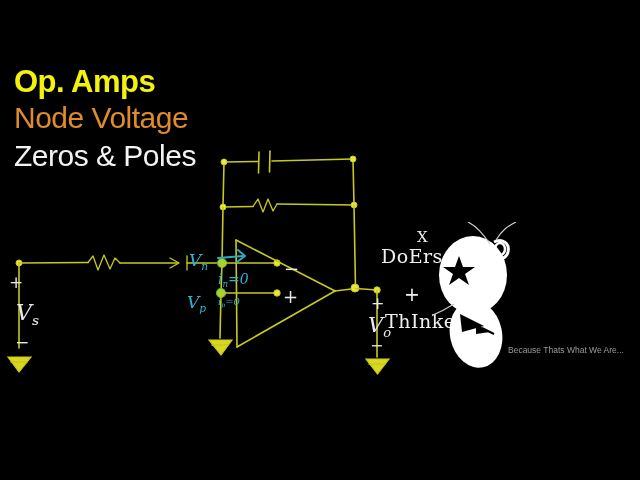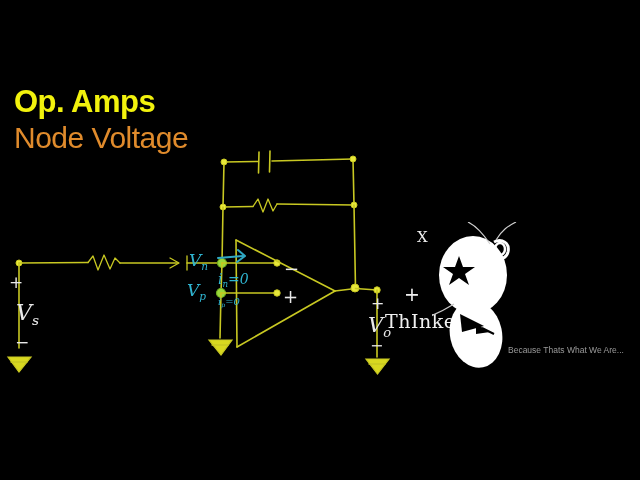--- a/index.html
+++ b/index.html
@@ -13,21 +13,21 @@
     height: 480px;
     background: #000000;
     overflow: hidden;
     font-family: "Liberation Sans", sans-serif;
   }
 
   
   #title-block {
     position: absolute;
     left: 14px;
-    top: 86px;
+    top: 66px;
     line-height: 1.0;
   }
   .title-line {
     display: block;
     white-space: nowrap;
     letter-spacing: -0.5px;
   }
   #title-opamps {
     font-size: 31px;
     font-weight: bold;
@@ -170,20 +170,21 @@
   }
 </style>
 </head>
 <body>
 
 <div id="stage">
 
   <div id="title-block">
     <span class="title-line" id="title-opamps">Op. Amps</span>
     <span class="title-line" id="title-nodevoltage">Node Voltage</span>
+    <span class="title-line" id="title-zerospoles">Zeros &amp; Poles</span>
   </div>
 
   <svg id="circuit-svg" viewBox="0 0 640 480">
 
     <g>
       <path class="wire" d="M 224 162 L 258 161.5"></path>
       <path class="wire" d="M 272 161 L 353 159"></path>
 
       <path class="wire" d="M 259 152 L 258.5 173"></path>
       <path class="wire" d="M 270 151 L 269.5 172"></path>
@@ -271,21 +272,21 @@
   <div class="hand-label lbl-white" style="left:16px; top:300px; font-size:22px;">
     <span>V</span><span class="sub">s</span>
   </div>
 
   <div class="hand-label lbl-white" style="left:15px; top:332px; font-size:17px;">−</div>
 
   <div class="hand-label lbl-cyan" style="left:189px; top:250px; font-size:17px;">
     <span>V</span><span class="sub">n</span>
   </div>
 
-  <div class="hand-label lbl-cyan" style="left:187px; top:280px; font-size:17px;">
+  <div class="hand-label lbl-cyan" style="left:187px; top:292px; font-size:17px;">
     <span>V</span><span class="sub">p</span>
   </div>
 
   <div class="hand-label lbl-cyan" style="left:218px; top:271px; font-size:14px;text-align:center;">
     <span>i</span><span class="sub">n</span><span>=0</span>
   </div>
 
   <div class="hand-label lbl-cyan" style="left:218px; top:296px; font-size:10px;">
     <span>i</span><span class="sub">p</span><span>=0</span>
   </div>
@@ -296,20 +297,21 @@
 
   <div class="hand-label lbl-white" style="left:371px; top:294px; font-size:16px;">+</div>
 
   <div class="hand-label lbl-white" style="left:368px; top:313px; font-size:21px;">
     <span>V</span><span class="sub">o</span>
   </div>
 
   <div class="hand-label lbl-white" style="left:370px; top:336px; font-size:16px;">−</div>
 
   <div id="brand-x">X</div>
+  <div id="brand-doers">DoErs</div>
   <div id="brand-plus">+</div>
   <div id="brand-thinkers">ThInkers</div>
   <div id="brand-tagline">Because Thats What We Are...</div>
 
   <svg id="brand-logo" viewBox="0 0 95 150">
 
     <ellipse cx="41" cy="53" rx="34" ry="39" fill="#ffffff"></ellipse>
 
     <path d="M 62 20 C 70 16 78 21 76 30 C 74 38 64 39 60 33" fill="none" stroke="#ffffff" stroke-width="3"></path>
     <ellipse cx="68" cy="27" rx="5" ry="6" fill="none" stroke="#ffffff" stroke-width="2.5"></ellipse>

